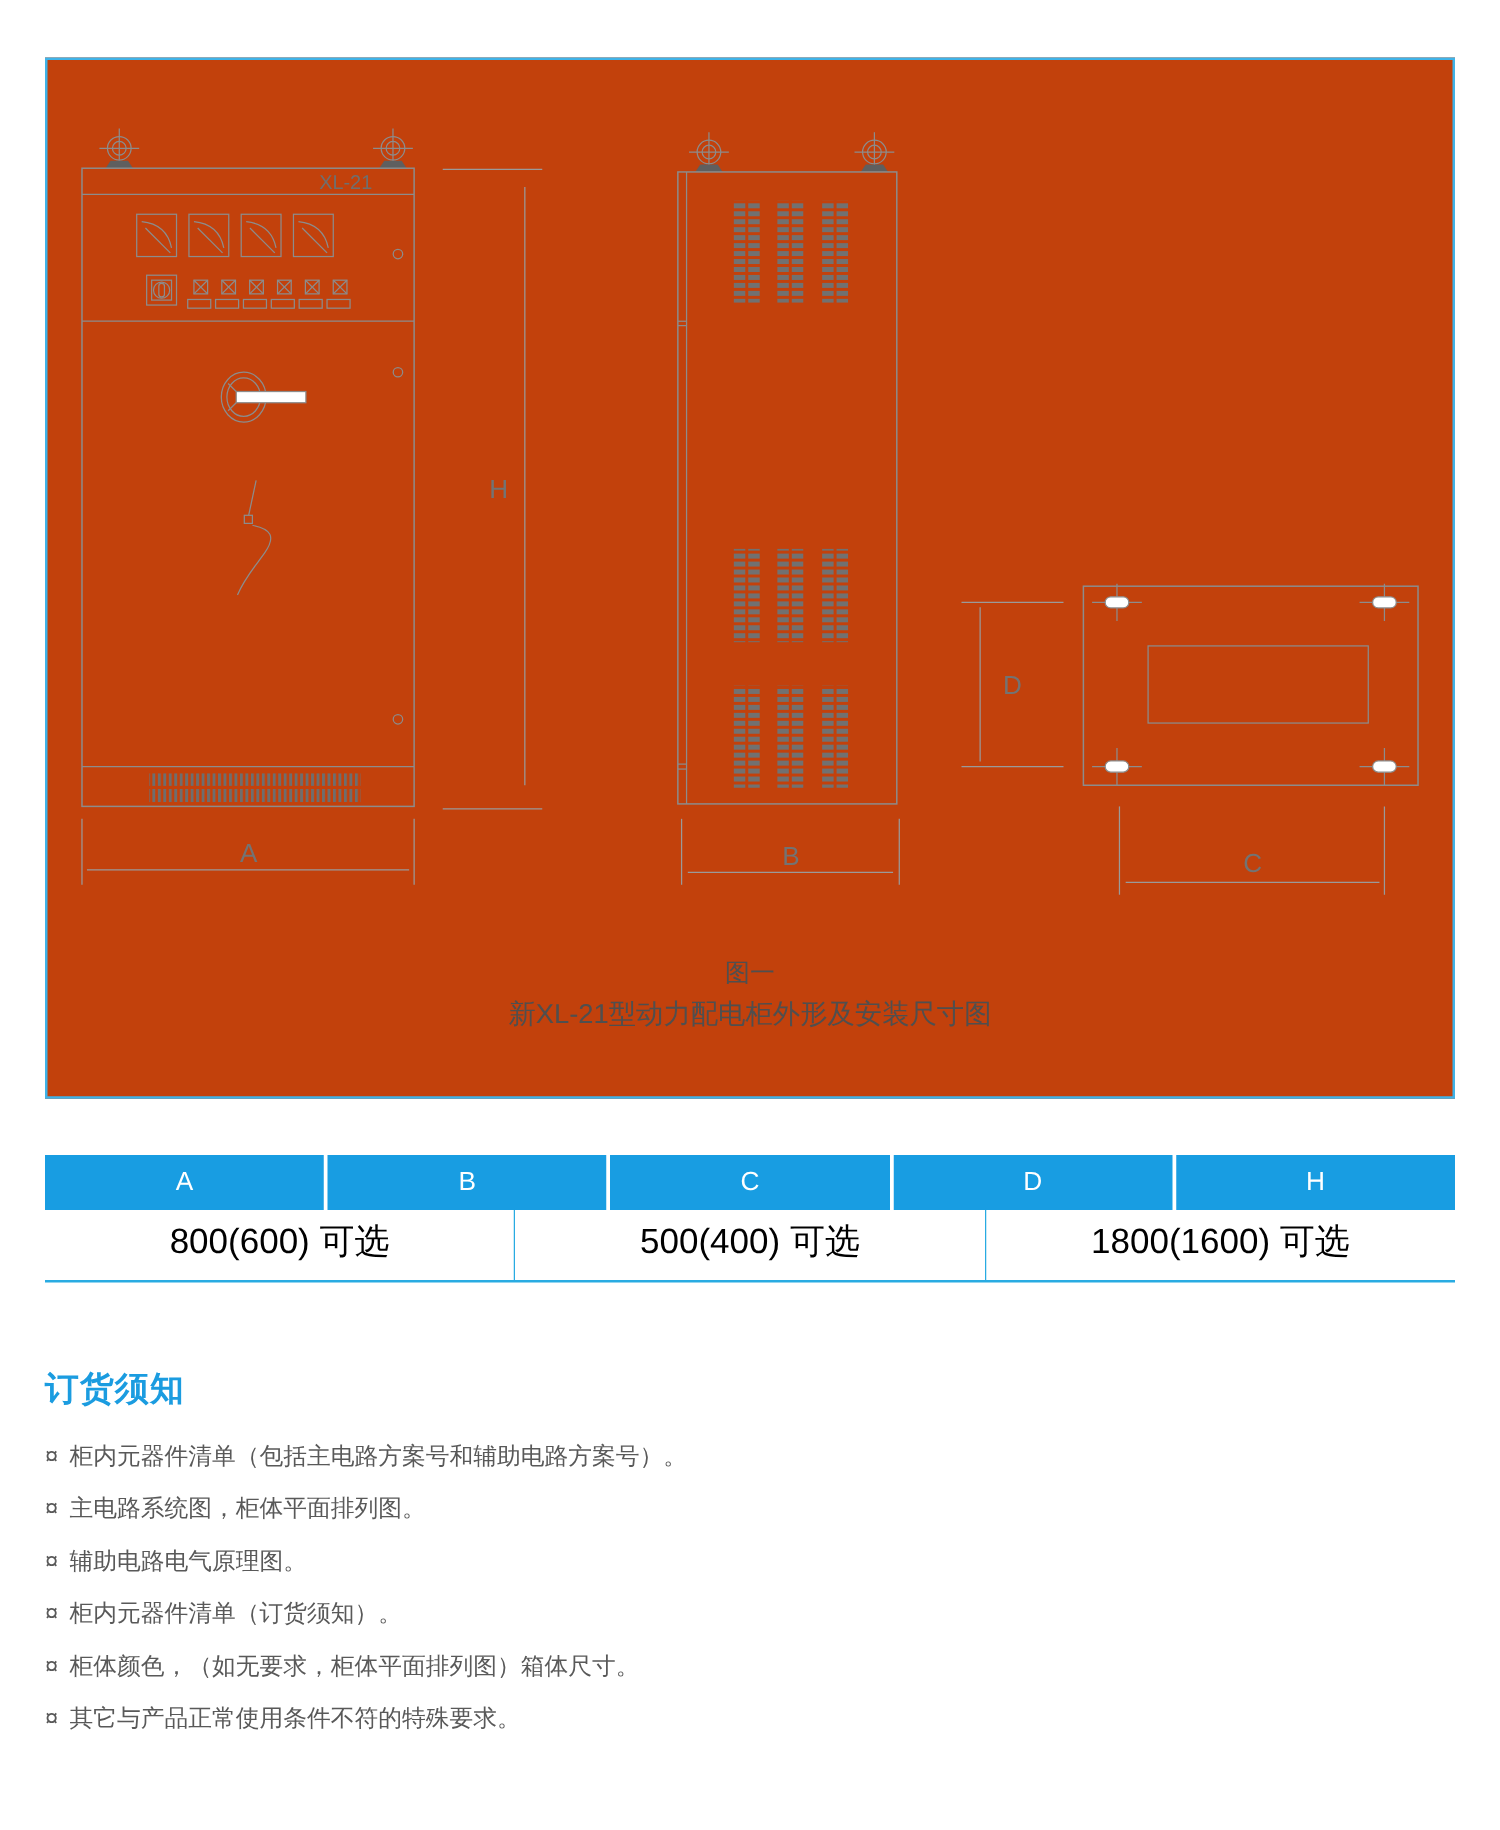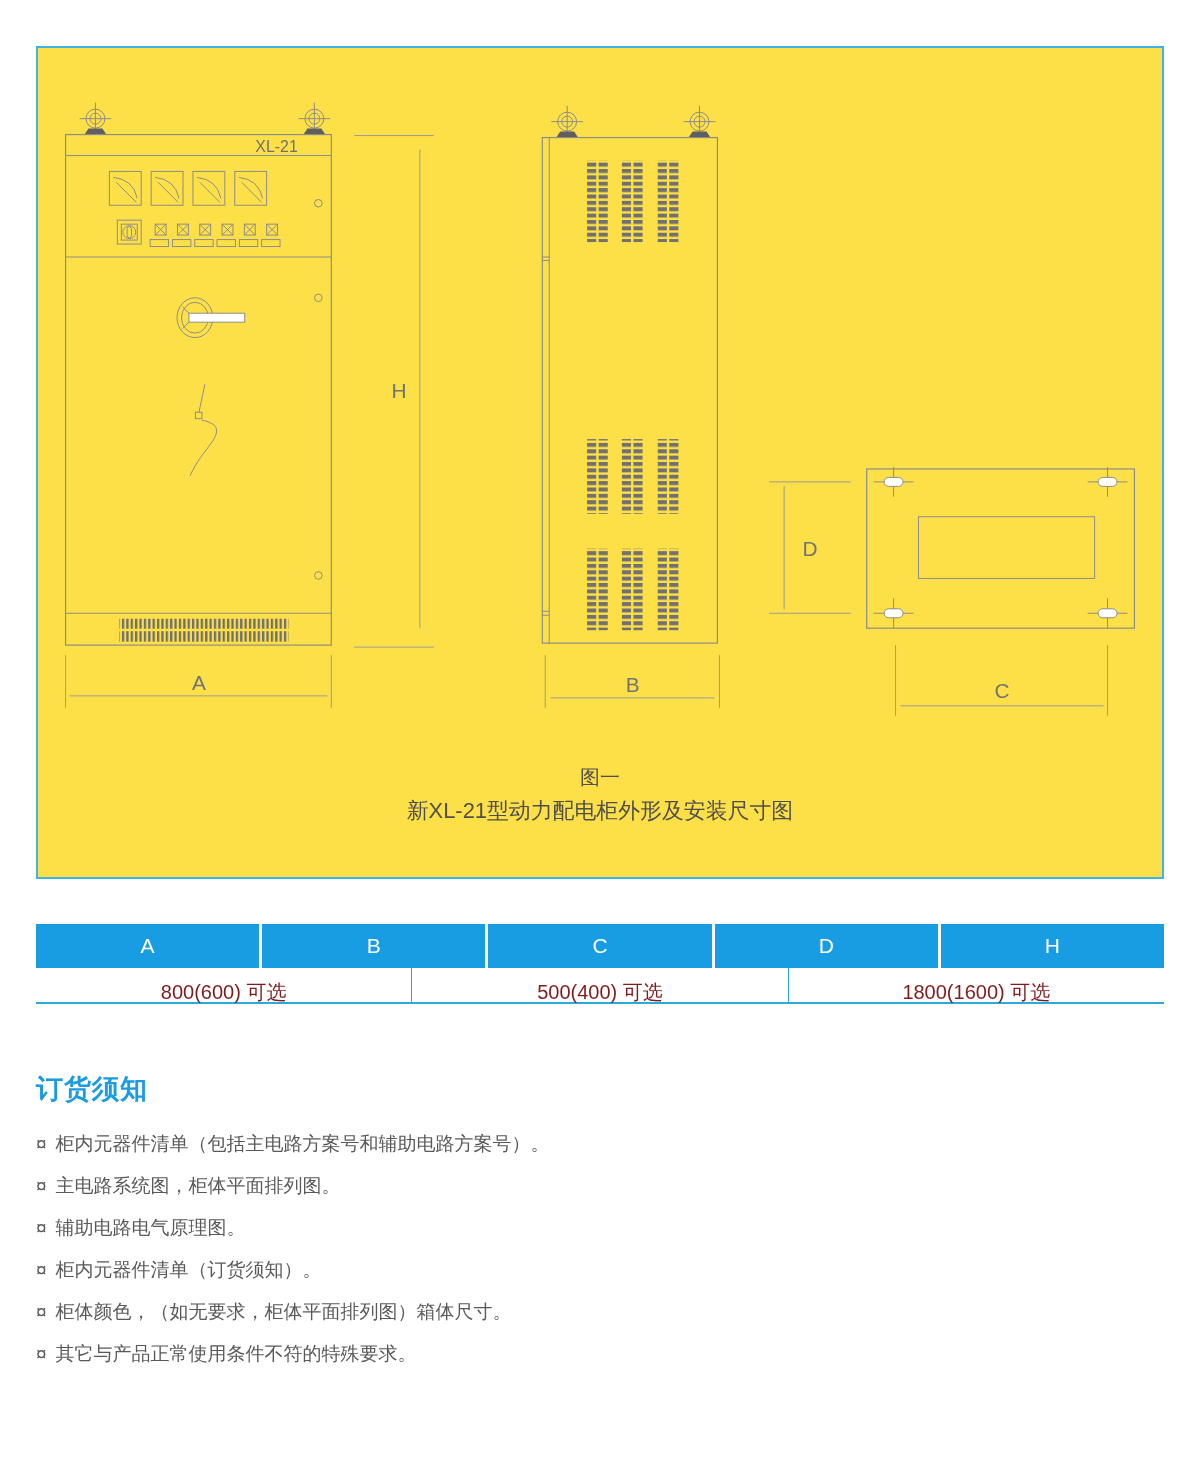--- a/index.html
+++ b/index.html
@@ -1,30 +1,30 @@
 <!DOCTYPE html>
 <html><head>
 <meta charset="utf-8">
 <style>
   html,body{margin:0;padding:0;background:#ffffff;}
   body{width:1200px;height:1464px;font-family:"Liberation Sans",sans-serif;overflow:hidden;}
   .page{padding:24px 36px 20px;}
   .sec-title{margin:0;font-size:27px;font-weight:bold;color:#1b9ce0;letter-spacing:1px;line-height:34px;}
-  .frame{margin-top:22px;height:833px;border:2px solid #3fb3e8;box-sizing:border-box;background:#fde047;position:relative;}
+  .frame{margin-top:22px;height:833px;border:2px solid #3fb3e8;box-sizing:border-box;background:#c2410c;position:relative;}
   .frame svg{display:block;width:100%;height:100%;}
   svg text{font-family:"Liberation Sans",sans-serif;}
 
   
   .dims{margin-top:45px;}
   .dims-header{display:flex;gap:3px;}
   .dims-header .cell{flex:1;background:#189de2;color:#ffffff;height:44px;line-height:44px;
     text-align:center;font-size:21px;}
   .dims-body{display:flex;border-bottom:2px solid #29abe2;}
-  .dims-body .cell{flex:1;height:34px;line-height:49px;text-align:center;color:#7f1d1d;
-    font-size:20px;border-right:1px solid #29abe2;}
+  .dims-body .cell{flex:1;height:56px;line-height:49px;text-align:center;color:#000000;
+    font-size:28px;border-right:1px solid #29abe2;}
   .dims-body .cell:last-child{border-right:none;}
 
   .second-title{margin-top:68px;}
   .notes{list-style:none;margin:26px 0 0;padding:0;}
   .notes li{display:flex;align-items:flex-start;margin-bottom:18px;color:#595959;font-size:19px;line-height:24px;}
   .notes .bullet{margin-right:9px;color:#595959;}
 </style>
 </head>
 <body>
 

